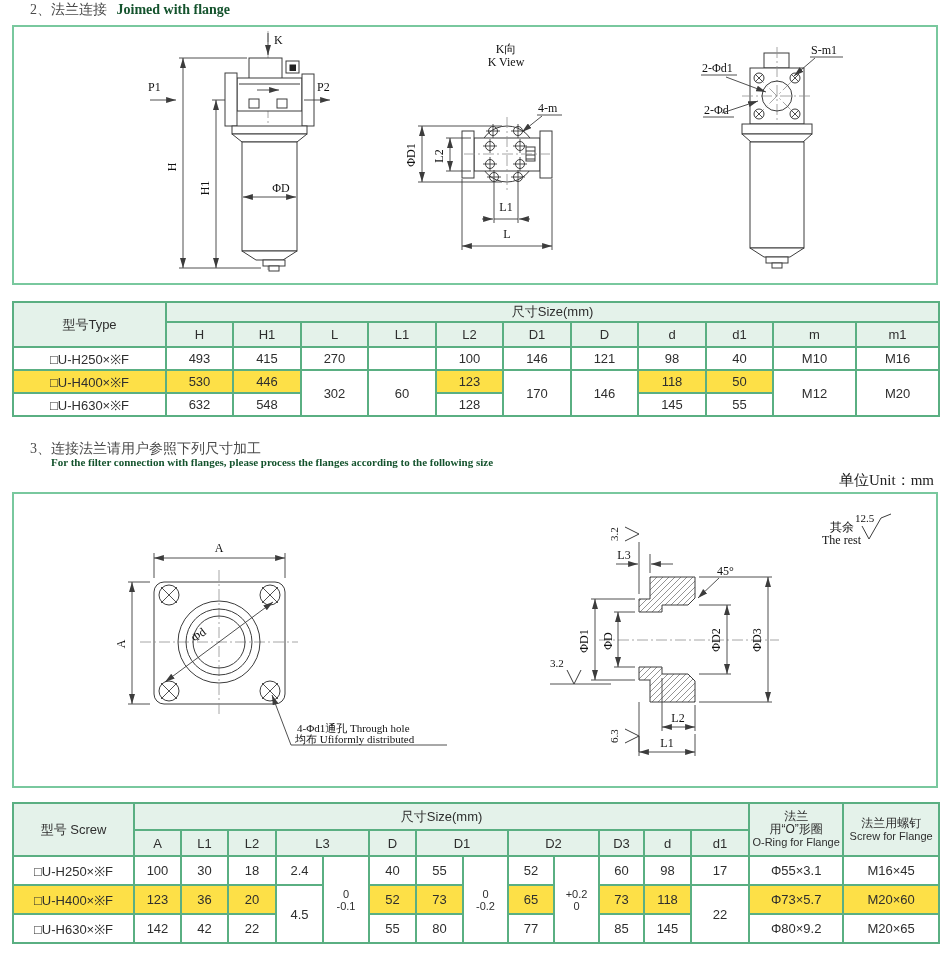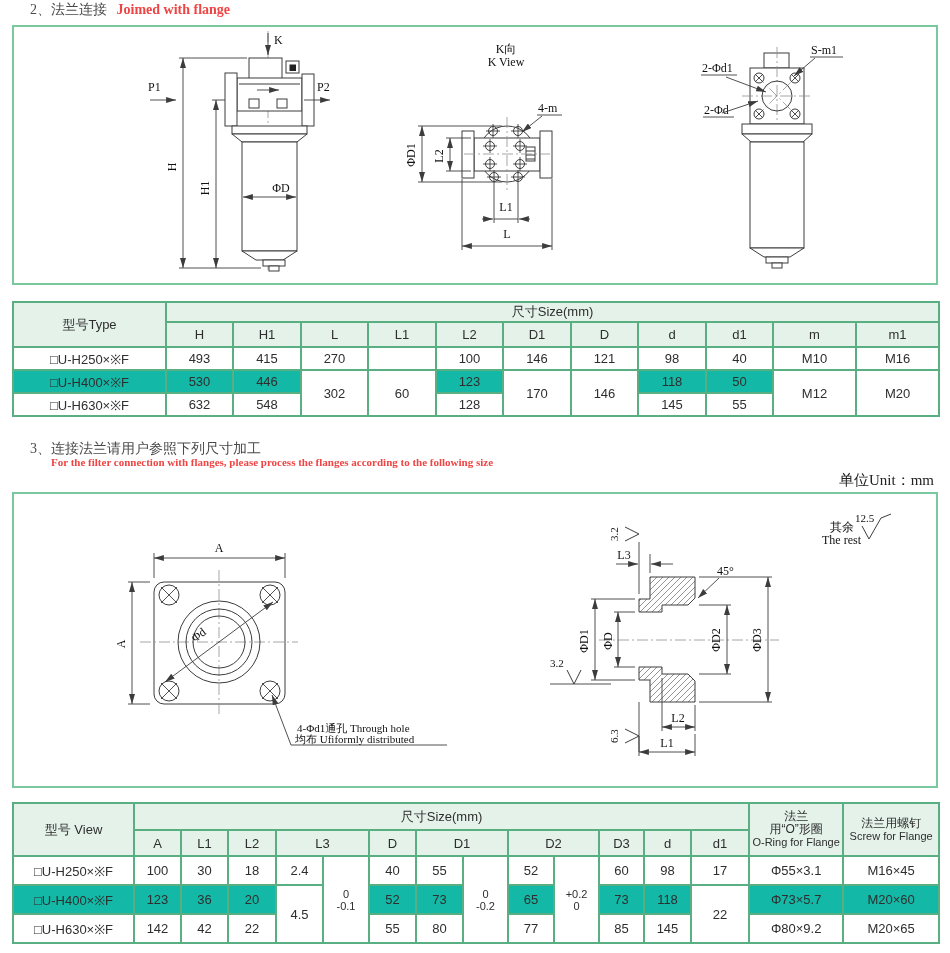--- a/index.html
+++ b/index.html
@@ -2,34 +2,34 @@
 <html><head>
 <meta charset="utf-8">
 <style>
   html,body{margin:0;padding:0;}
   body{width:950px;height:953px;position:relative;background:#fff;
        font-family:"Liberation Sans",sans-serif;color:#333;overflow:hidden;}
   .abs{position:absolute;}
   
   .hline{font-family:"Liberation Serif",serif;font-size:14px;white-space:nowrap;}
   .zh{color:#4a4a4a;}
-  .en{color:#ef4444;font-weight:600;margin-left:6px;}
+  .en{color:#14532d;font-weight:600;margin-left:6px;}
   
   .box{border:2px solid #79c89e;background:#fff;box-sizing:border-box;}
   #box1{left:12px;top:25px;width:926px;height:260px;}
   #box2{left:12px;top:492px;width:926px;height:296px;}
   
   table{border-collapse:collapse;table-layout:fixed;position:absolute;left:12px;}
   #t1{top:301px;width:926px;}
   #t2{top:802px;width:926px;}
   th,td{border:2px solid #5aaf82;text-align:center;vertical-align:middle;
         padding:0;overflow:hidden;font-weight:normal;color:#2e2e2e;}
   th{background:#e4f2ea;font-size:13px;}
   td{font-size:13px;background:#fff;}
-  .g{background:#14b8a6;}
+  .g{background:#fde047;}
   .tol div{font-size:11px;line-height:12px;}
   .hsmall div{line-height:13px;font-size:12px;}
   .hsmall div.e{font-size:11px;}
   
   svg{display:block;}
   .ln{stroke:#3c3c3c;stroke-width:1;fill:none;}
   .fw{fill:#fff;stroke:#3c3c3c;stroke-width:1;}
   .cl{stroke:#8f8f8f;stroke-width:0.8;fill:none;stroke-dasharray:11 3 2 3;}
   .dm{stroke:#3c3c3c;stroke-width:0.9;fill:none;}
   svg text{font-family:"Liberation Serif",serif;font-size:12px;fill:#111;}
@@ -358,21 +358,21 @@
       <col style="width:46px">
       <col style="width:45px">
       <col style="width:45px">
     <col style="width:47px">
       <col style="width:58px">
       <col style="width:94px">
       <col style="width:96px">
   </colgroup>
   <tbody>
       <tr style="height:27px">
-    <th rowspan="2">型号 View</th>
+    <th rowspan="2">型号 Screw</th>
     <th colspan="13">尺寸Size(mm)</th>
     <th rowspan="2" class="hsmall">
       <div>法兰</div>
       <div>用“O”形圈</div>
       <div class="e">O-Ring for Flange</div>
     </th>
     <th rowspan="2" class="hsmall">
       <div>法兰用螺钉</div>
       <div class="e">Screw for Flange</div>
     </th>

